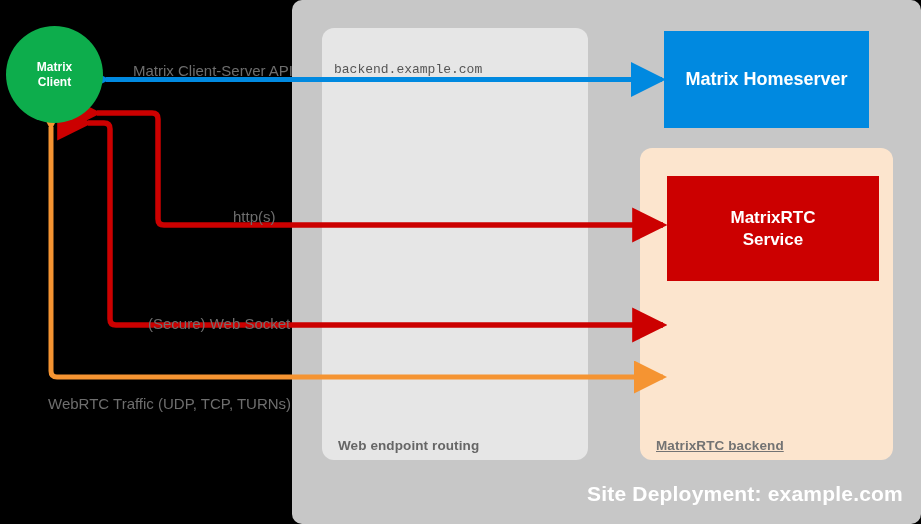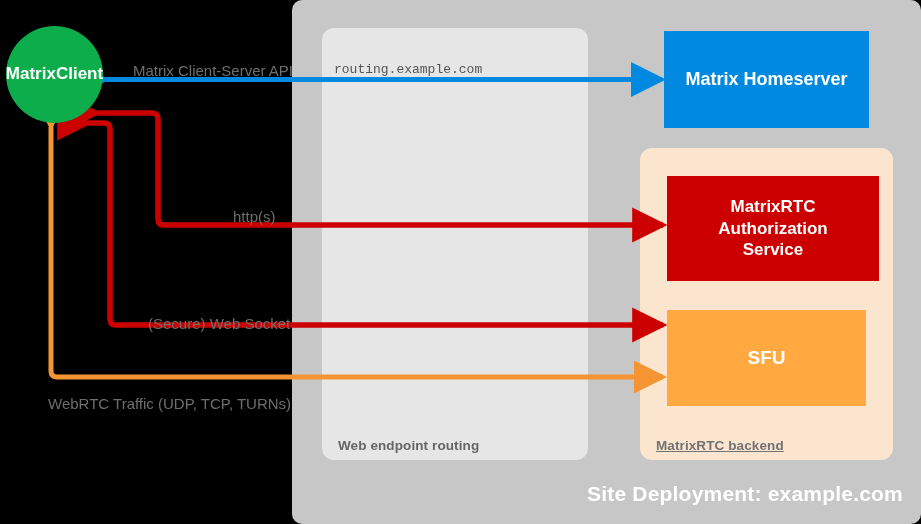--- a/index.html
+++ b/index.html
@@ -12,22 +12,22 @@
   #routing-panel{left:322px;top:28px;width:266px;height:432px;background:#E6E6E6;border-radius:12px;}
   #backend-panel{left:640px;top:148px;width:253px;height:312px;background:#FCE5CE;border-radius:12px;}
 
   .panel-label{position:absolute;font-size:13.5px;font-weight:bold;color:#666666;letter-spacing:.1px;}
   #routing-label{left:338px;top:438px;}
   #backend-label{left:656px;top:438px;color:#737373;text-decoration:underline;}
   #site-label{position:absolute;right:18px;top:482px;font-size:21px;font-weight:bold;color:#FFFFFF;letter-spacing:.2px;}
 
   
   #client-node{position:absolute;left:6px;top:26px;width:97px;height:97px;border-radius:50%;
-     background:#0DAD4C;display:flex;align-items:center;justify-content:center;
-     color:#fff;font-weight:bold;font-size:17px;line-height:1.22;text-align:right;}
+     background:#0DAD4C;display:flex;flex-direction:column;align-items:center;justify-content:center;
+     color:#fff;font-weight:bold;font-size:12px;line-height:1.22;text-align:right;}
 
   .box{position:absolute;box-sizing:border-box;display:flex;align-items:center;justify-content:center;
      text-align:center;color:#fff;font-weight:bold;border-radius:0;}
   #homeserver-box{left:664px;top:31px;width:205px;height:97px;background:#0089E0;font-size:18px;}
   #auth-box{left:667px;top:176px;width:212px;height:105px;background:#CC0000;font-size:17px;line-height:1.28;}
   #sfu-box{left:667px;top:310px;width:199px;height:96px;background:#FFA940;font-size:19px;}
 
   
   #wires{position:absolute;left:0;top:0;width:921px;height:524px;}
 
@@ -80,31 +80,27 @@
     <span>Client</span>
   </div>
 
   <div class="box" id="homeserver-box">
     <span>Matrix Homeserver</span>
   </div>
 
   <div class="box" id="auth-box">
     <div>
       <div>MatrixRTC</div>
-      <div>Authorization</div>
       <div>Service</div>
     </div>
   </div>
 
-  <div class="box" id="sfu-box">
-    <span>SFU</span>
-  </div>
 
   <div class="elabel" style="left:133px;top:62px;">Matrix Client-Server API</div>
-  <div class="url" style="left:334px;top:62px;">routing.example.com</div>
+  <div class="url" style="left:334px;top:62px;">backend.example.com</div>
 
   <div class="elabel" style="left:233px;top:208px;">http(s)</div>
 
   <div class="elabel" style="left:148px;top:315px;">(Secure) Web Socket</div>
 
   <div class="elabel" style="left:48px;top:366px;margin-top:29px;">WebRTC Traffic (UDP, TCP, TURNs)</div>
 
   <div class="panel-label" id="routing-label">Web endpoint routing</div>
   <div class="panel-label" id="backend-label">MatrixRTC backend</div>
   <div id="site-label">Site Deployment: example.com</div>

